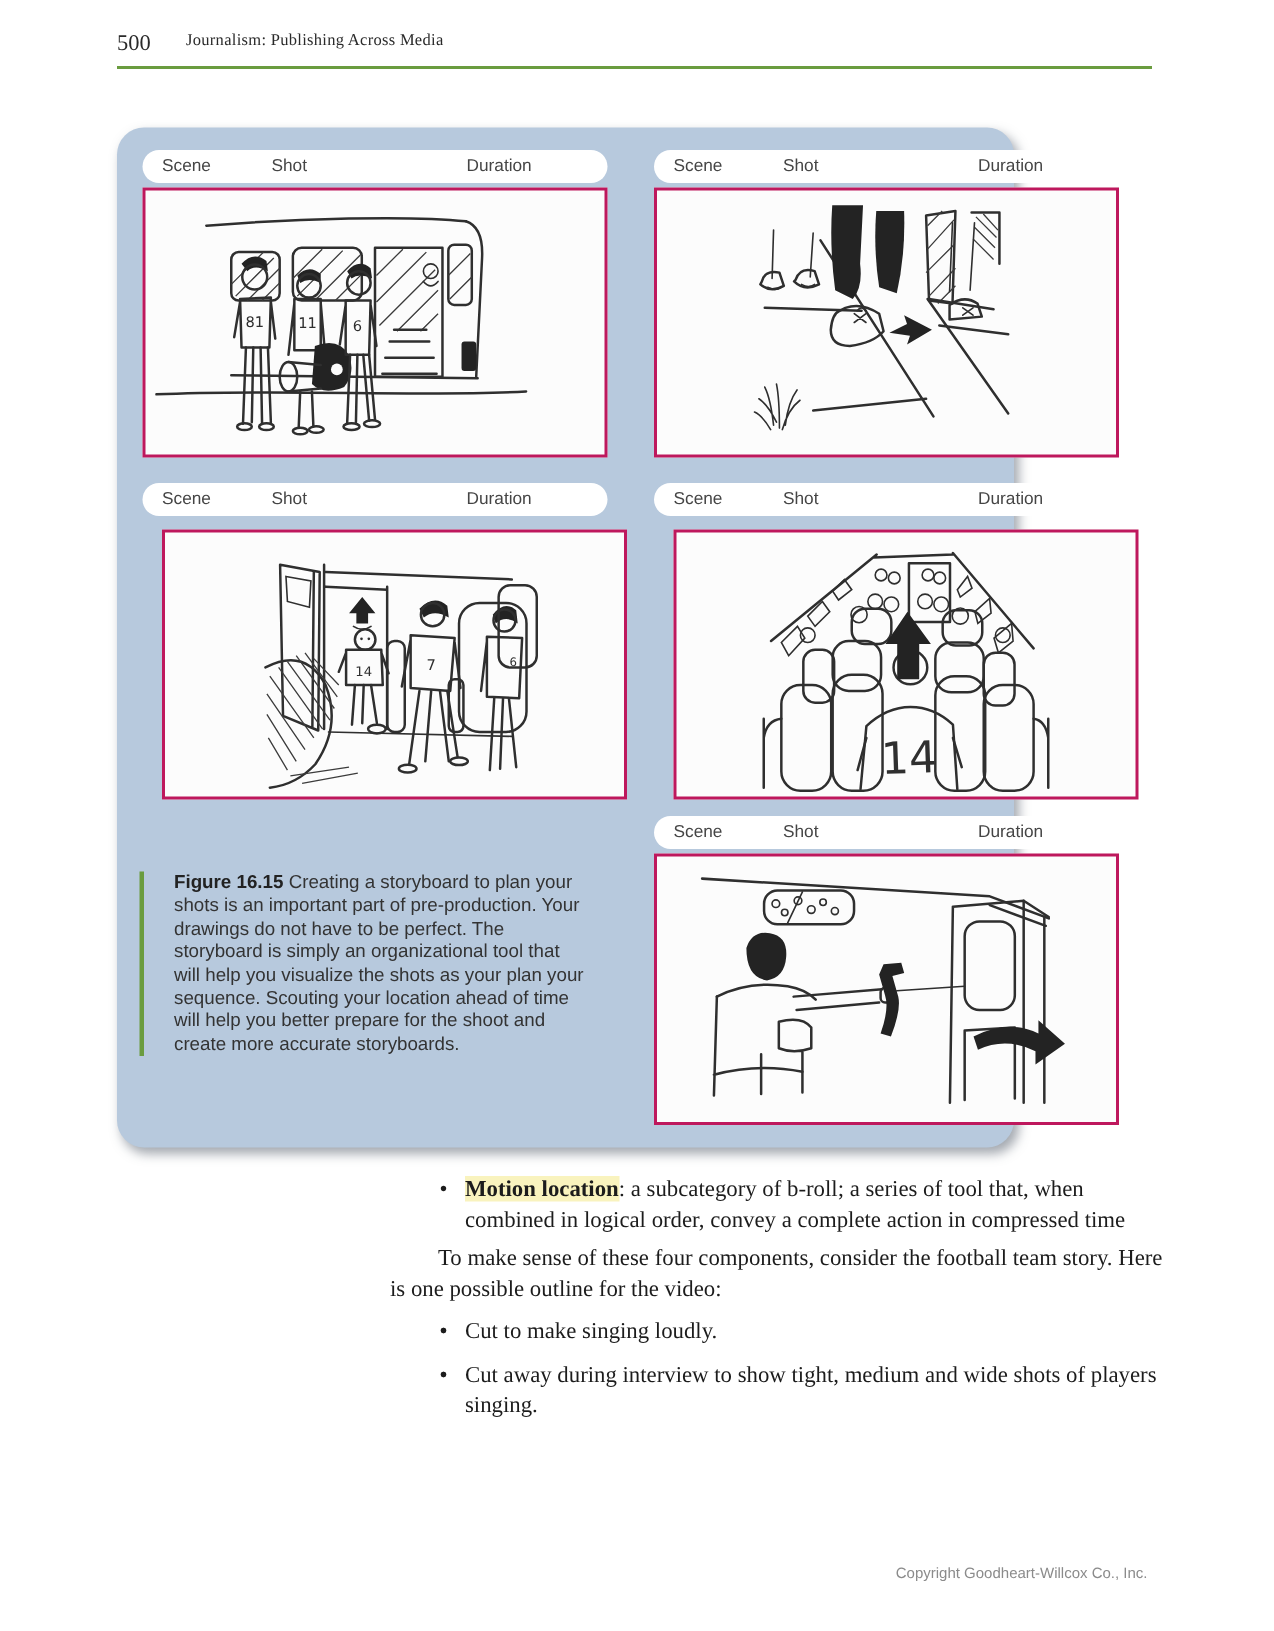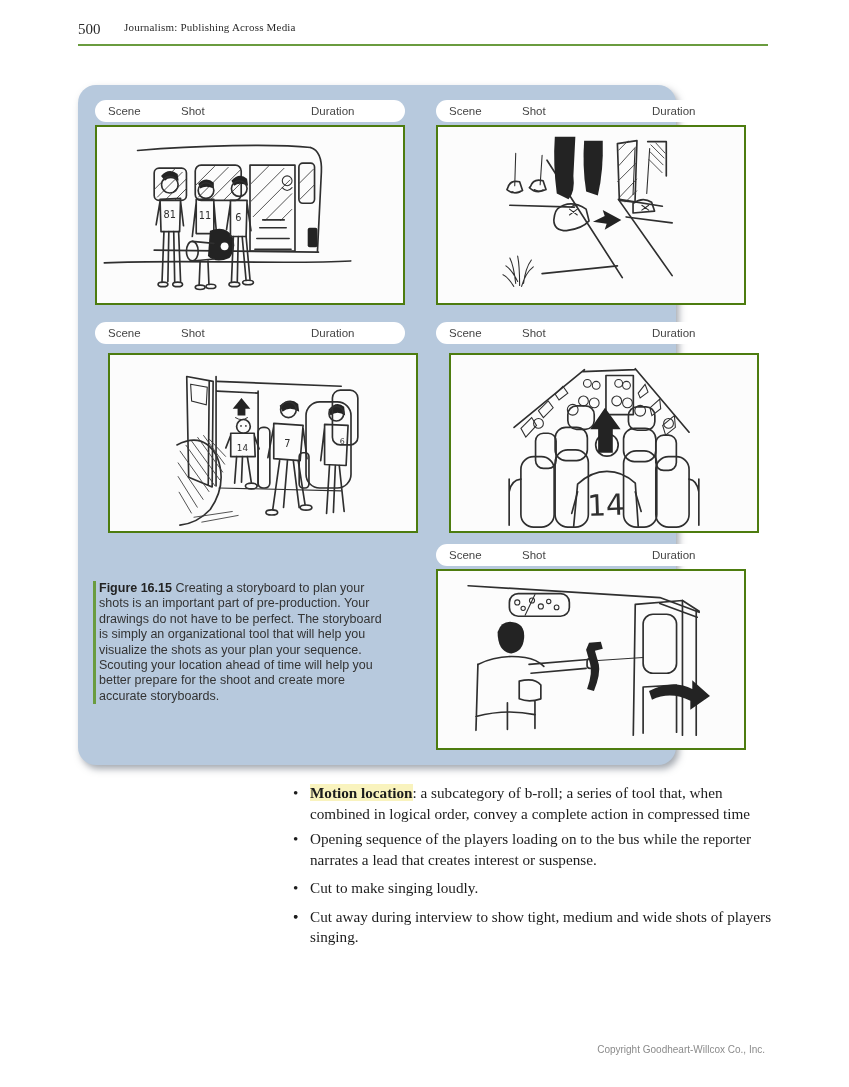--- a/index.html
+++ b/index.html
@@ -10,31 +10,31 @@
   .page-number{position:absolute;left:78px;top:21px;font-size:15px;color:#2a2a2a;}
   .running-head{position:absolute;left:124px;top:21px;font-size:11px;color:#2a2a2a;letter-spacing:.2px;}
   .head-rule{position:absolute;left:78px;top:44px;width:690px;height:2px;background:#6a9c3f;}
 
   
   .panel{position:absolute;left:78px;top:85px;width:598px;height:680px;background:#b7c9dd;
          border-radius:18px;box-shadow:3px 4px 7px rgba(75,85,100,.5);}
   .pill{position:absolute;height:22px;width:310px;background:#ffffff;border-radius:12px;
         display:grid;grid-template-columns:73px 130px 1fr;align-items:center;padding-left:13px;
         box-sizing:border-box;font-family:"Liberation Sans", sans-serif;font-size:11.5px;color:#454545;}
-  .frame{position:absolute;width:310px;height:180px;background:#fcfcfc;border:2px solid #4d7c0f;
+  .frame{position:absolute;width:310px;height:180px;background:#fcfcfc;border:2px solid #be185d;
          box-sizing:border-box;}
   .frame svg{display:block;width:100%;height:100%;}
 
   .col-l{left:17px;} .col-r{left:358px;}
   .row1p{top:15px;} .row1f{top:40px;}
   .row2p{top:237px;} .row2f{top:268px;margin-left:13px;}
   .row3p{top:459px;} .row3f{top:484px;height:181px;}
 
   .caption{position:absolute;left:15px;top:496px;width:300px;box-sizing:border-box;
-           border-left:3px solid #6a9c3f;padding-left:3px;
+           border-left:3px solid #6a9c3f;padding-left:20px;
            font-family:"Liberation Sans", sans-serif;font-size:12.5px;line-height:15.4px;color:#333;}
   .caption b{color:#222;}
 
   
   .sk{stroke:#2f2f2f;stroke-width:1.7;fill:none;stroke-linecap:round;stroke-linejoin:round;}
   .th{stroke:#2f2f2f;stroke-width:1.1;fill:none;stroke-linecap:round;}
   .hz{stroke:#3c3c3c;stroke-width:.9;fill:none;}
   .fl{fill:#232323;stroke:none;}
   .num{font-family:"DejaVu Sans", sans-serif;fill:#2f2f2f;}
 
@@ -271,24 +271,24 @@
     </div>
   </div>
 
   <div class="body-text">
     <ul>
       <li class="term-li">
         <span class="mk">•</span>
         <span class="hl">Motion location</span><span>: a subcategory of b-roll; a series of tool that, when combined in logical order, convey a complete action in compressed time</span>
       </li>
     </ul>
+    <p class="outline-intro">To make sense of these four components, consider the football team story. Here is one possible outline for the video:</p>
     <ul class="outline">
       <li>
         <span class="mk">•</span>
-        <span>Opening sequence of the players loading on to the bus while the reporter narrates a lead that creates interest or suspense.</span>
       </li>
       <li>
         <span class="mk">•</span>
         <span>Cut to make singing loudly.</span>
       </li>
       <li>
         <span class="mk">•</span>
       </li>
       <li>
         <span class="mk">•</span>

